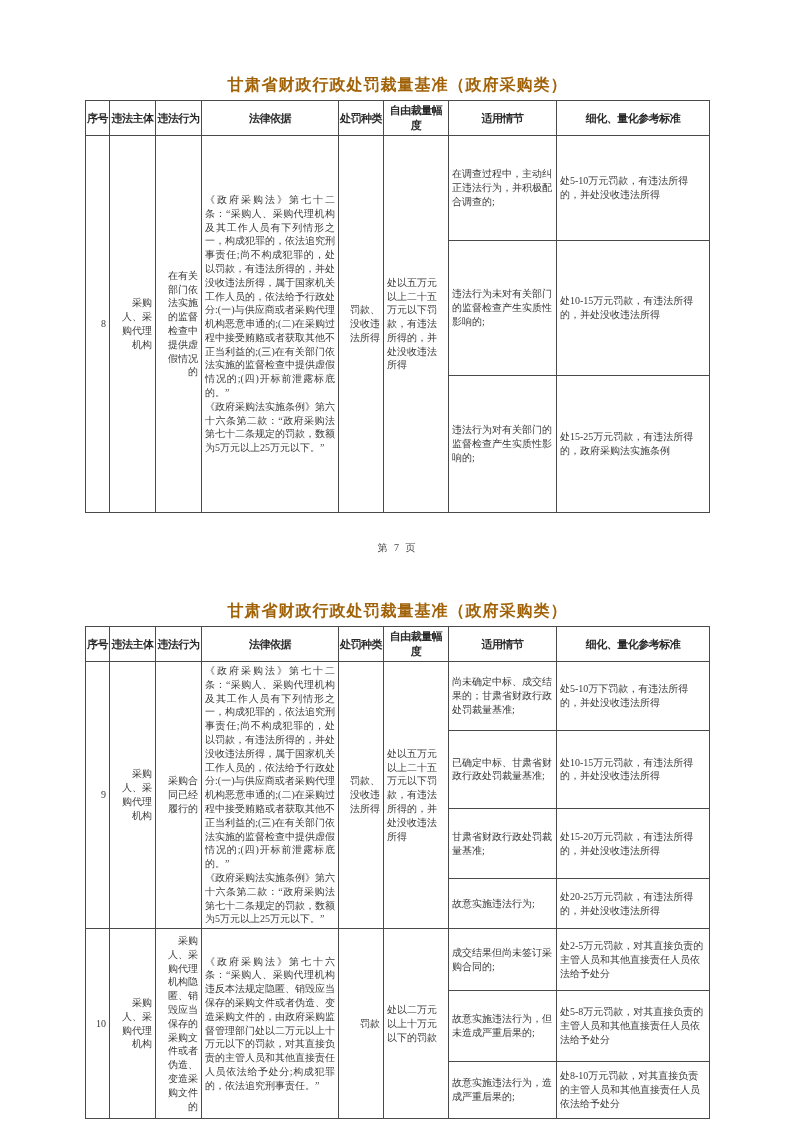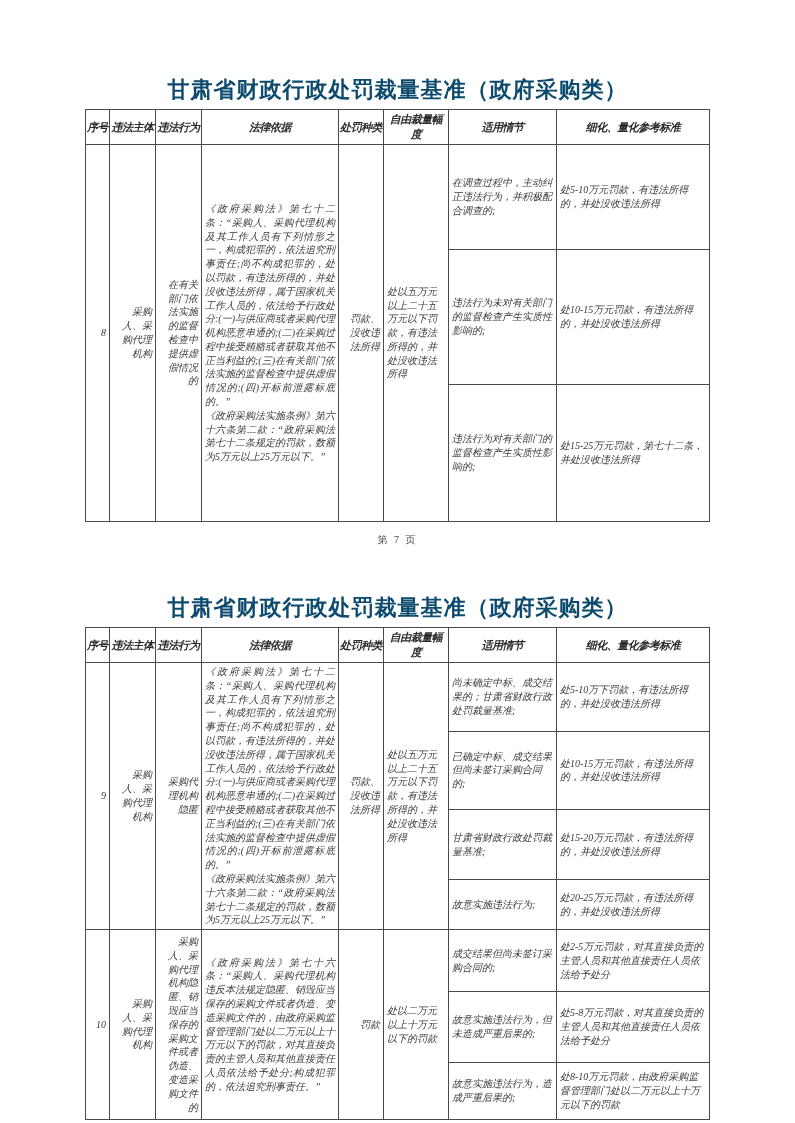--- a/index.html
+++ b/index.html
@@ -8,30 +8,29 @@
     width:795px; height:1123px;
     font-family:"Liberation Serif","DejaVu Serif",serif;
     color:#3a3a3a;
     position:relative; overflow:hidden;
     padding-top:75px;
   }
   .page { width:795px; }
   .page-2 { margin-top:46px; }
   .doc-title {
     text-align:center;
-    font-size:22px; font-weight:bold; color:#0c4a6e;
+    font-size:16px; font-weight:bold; color:#a16207;
     font-family:"Liberation Sans","DejaVu Sans",sans-serif;
     letter-spacing:1px;
   }
   table.rule-table {
     border-collapse:collapse;
     margin:4px auto 8px auto;
     width:624px;
     table-layout:fixed;
-    font-style:italic;
   }
   th, td { border:1px solid #4a4a4a; overflow:hidden; }
   th {
     font-family:"Liberation Sans","DejaVu Sans",sans-serif;
     font-size:11px; font-weight:bold; color:#2b2b2b;
     text-align:center; padding:2px 1px; letter-spacing:-0.5px;
   }
   td {
     font-size:10px; line-height:1.38;
     padding:2px 3px; vertical-align:middle;
@@ -47,21 +46,21 @@
   tr.t1r3 { height:137px; }
   tr.t2r1 { height:48px; }
   tr.t2r2 { height:55px; }
   tr.t2r3 { height:49px; }
   tr.t2r4 { height:35px; }
   tr.t2r5 { height:62px; }
   tr.t2r6 { height:71px; }
   tr.t2r7 { height:57px; }
   .page-footer {
     text-align:center; font-size:10px; color:#4a4a4a;
-    margin-top:11px; letter-spacing:2px;
+    margin-top:28px; letter-spacing:2px;
   }
   col.w-no { width:24px; } col.w-subject { width:46px; } col.w-behavior { width:46px; }
   col.w-legal { width:137px; } col.w-penalty { width:45px; } col.w-range { width:65px; }
   col.w-situation { width:108px; } col.w-standard { width:153px; }
 </style>
 </head>
 <body>
 
 <section class="page page-1">
   <h1 class="doc-title">甘肃省财政行政处罚裁量基准（政府采购类）</h1>
@@ -102,21 +101,21 @@
         <td rowspan="3" class="c-range">处以五万元以上二十五万元以下罚款，有违法所得的，并处没收违法所得</td>
         <td class="c-situation">在调查过程中，主动纠正违法行为，并积极配合调查的;</td>
         <td class="c-standard">处5-10万元罚款，有违法所得的，并处没收违法所得</td>
       </tr>
       <tr class="t1r2">
         <td class="c-situation">违法行为未对有关部门的监督检查产生实质性影响的;</td>
         <td class="c-standard">处10-15万元罚款，有违法所得的，并处没收违法所得</td>
       </tr>
       <tr class="t1r3">
         <td class="c-situation">违法行为对有关部门的监督检查产生实质性影响的;</td>
-        <td class="c-standard">处15-25万元罚款，第七十二条，并处没收违法所得</td>
+        <td class="c-standard">处15-25万元罚款，有违法所得的，政府采购法实施条例</td>
       </tr>
     </tbody>
   </table>
 
   <div class="page-footer">第 7 页</div>
 </section>
 
 <section class="page page-2">
   <h1 class="doc-title">甘肃省财政行政处罚裁量基准（政府采购类）</h1>
 
@@ -141,32 +140,32 @@
         <th>自由裁量幅度</th>
         <th>适用情节</th>
         <th>细化、量化参考标准</th>
       </tr>
     </thead>
     <tbody>
 
       <tr class="t2r1">
         <td rowspan="4" class="c-no">9</td>
         <td rowspan="4" class="c-subject">采购人、采购代理机构</td>
-        <td rowspan="4" class="c-behavior">采购代理机构隐匿</td>
+        <td rowspan="4" class="c-behavior">采购合同已经履行的</td>
         <td rowspan="4" class="c-legal">
           <div class="legal-part">《政府采购法》第七十二条：“采购人、采购代理机构及其工作人员有下列情形之一，构成犯罪的，依法追究刑事责任;尚不构成犯罪的，处以罚款，有违法所得的，并处没收违法所得，属于国家机关工作人员的，依法给予行政处分:(一)与供应商或者采购代理机构恶意串通的;(二)在采购过程中接受贿赂或者获取其他不正当利益的;(三)在有关部门依法实施的监督检查中提供虚假情况的;(四)开标前泄露标底的。”</div>
           <div class="legal-part">《政府采购法实施条例》第六十六条第二款：“政府采购法第七十二条规定的罚款，数额为5万元以上25万元以下。”</div>
         </td>
         <td rowspan="4" class="c-penalty">罚款、没收违法所得</td>
         <td rowspan="4" class="c-range">处以五万元以上二十五万元以下罚款，有违法所得的，并处没收违法所得</td>
         <td class="c-situation">尚未确定中标、成交结果的；甘肃省财政行政处罚裁量基准;</td>
         <td class="c-standard">处5-10万下罚款，有违法所得的，并处没收违法所得</td>
       </tr>
       <tr class="t2r2">
-        <td class="c-situation">已确定中标、成交结果但尚未签订采购合同的;</td>
+        <td class="c-situation">已确定中标、甘肃省财政行政处罚裁量基准;</td>
         <td class="c-standard">处10-15万元罚款，有违法所得的，并处没收违法所得</td>
       </tr>
       <tr class="t2r3">
         <td class="c-situation">甘肃省财政行政处罚裁量基准;</td>
         <td class="c-standard">处15-20万元罚款，有违法所得的，并处没收违法所得</td>
       </tr>
       <tr class="t2r4">
         <td class="c-situation">故意实施违法行为;</td>
         <td class="c-standard">处20-25万元罚款，有违法所得的，并处没收违法所得</td>
       </tr>
@@ -182,19 +181,19 @@
         <td rowspan="3" class="c-range">处以二万元以上十万元以下的罚款</td>
         <td class="c-situation">成交结果但尚未签订采购合同的;</td>
         <td class="c-standard">处2-5万元罚款，对其直接负责的主管人员和其他直接责任人员依法给予处分</td>
       </tr>
       <tr class="t2r6">
         <td class="c-situation">故意实施违法行为，但未造成严重后果的;</td>
         <td class="c-standard">处5-8万元罚款，对其直接负责的主管人员和其他直接责任人员依法给予处分</td>
       </tr>
       <tr class="t2r7">
         <td class="c-situation">故意实施违法行为，造成严重后果的;</td>
-        <td class="c-standard">处8-10万元罚款，由政府采购监督管理部门处以二万元以上十万元以下的罚款</td>
+        <td class="c-standard">处8-10万元罚款，对其直接负责的主管人员和其他直接责任人员依法给予处分</td>
       </tr>
     </tbody>
   </table>
 
   <div class="page-footer">第 8 页</div>
 </section>
 
 </body></html>

